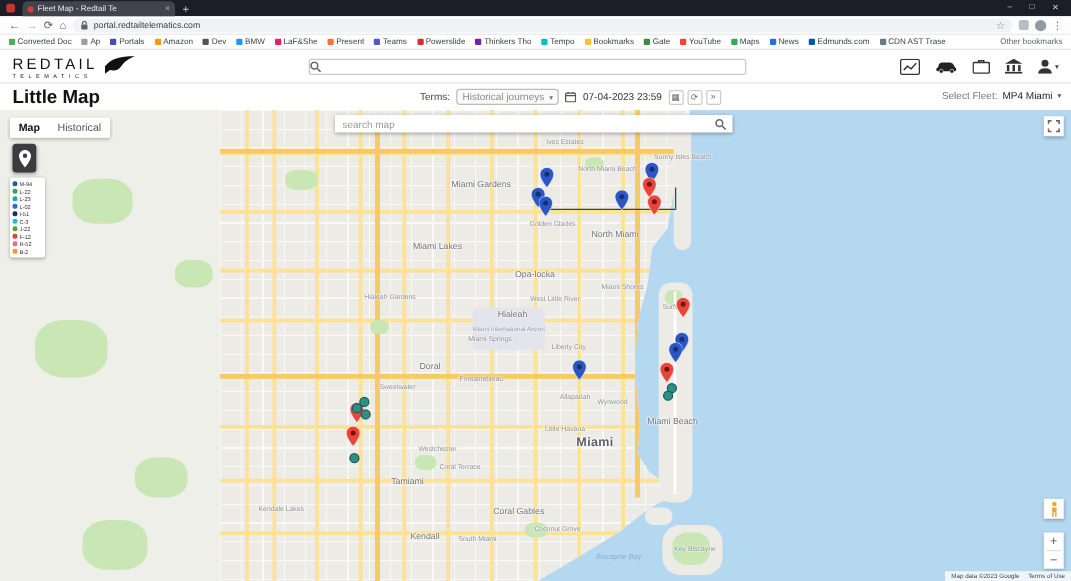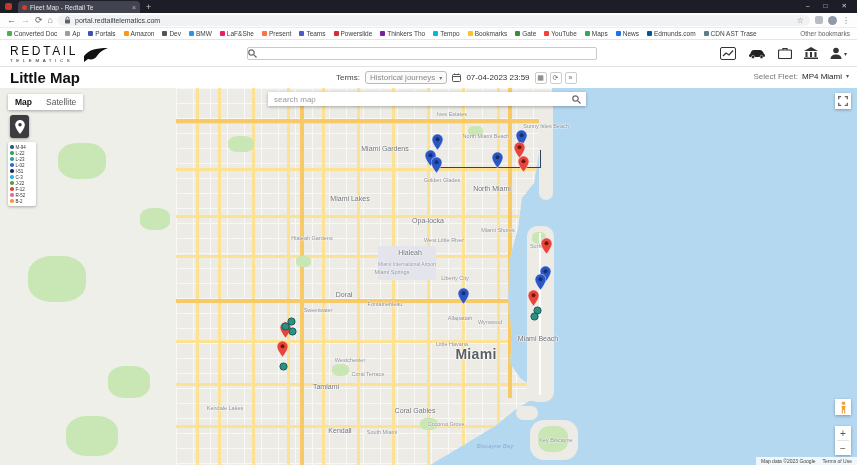--- a/index.html
+++ b/index.html
@@ -26,21 +26,21 @@
   .kebab { font-size:8px; }
 
   .bookmarks { height:12px; background:#fff; border-bottom:1px solid #e4e6e8; display:flex; align-items:center; padding:0 7px; font-size:6.5px; color:#3c4043; }
   .bm-items { display:flex; gap:8px; overflow:hidden; white-space:nowrap; flex:1; }
   .bm { display:inline-flex; align-items:center; gap:2px; }
   .bm i { width:5px; height:5px; border-radius:1px; display:inline-block; flex:none; }
   .other { margin-left:6px; white-space:nowrap; color:#5f6368; }
 
   
   .appheader { height:27px; background:#fff; border-bottom:1px solid #e2e2e2; display:flex; align-items:center; padding:0 10px; position:relative; }
-  .brand { display:flex; align-items:flex-end; gap:5px; }
+  .brand { display:flex; align-items:flex-start; gap:5px; }
   .b1 { font-size:12px; letter-spacing:2.6px; color:#101010; font-weight:500; }
   .b2 { font-size:4.4px; letter-spacing:3.6px; color:#222; }
   .hdr-search { position:absolute; left:247px; top:7px; width:350px; height:13px; border:1px solid #c9c9c9; border-radius:2px; display:flex; align-items:center; background:#fff; }
   .hdr-search input { flex:1; border:none; outline:none; background:transparent; font-size:8.5px; padding:0 6px; color:#333; font-family:inherit; }
   .hdr-search input::placeholder { color:#999; }
   .hdr-search .mag { padding-right:5px; display:flex; }
   .hdr-icons { margin-left:auto; display:flex; gap:12px; align-items:center; color:#222; }
   .hdr-icons span { display:flex; align-items:center; }
   .acct .caret { font-size:6px; margin-left:2px; color:#444; }
 
@@ -65,21 +65,21 @@
   .leftzone { position:absolute; left:0; top:0; width:176px; bottom:0; background:#edefe8; }
   .grid { position:absolute; left:176px; top:0; right:0; bottom:0; opacity:.65;
     background-image:repeating-linear-gradient(90deg,#fff 0 1px,transparent 1px 17px),
                      repeating-linear-gradient(180deg,#fff 0 1px,transparent 1px 15px); }
   .road { position:absolute; }
   .park { position:absolute; background:#c9e7b4; border-radius:40%; }
   .island { position:absolute; background:#ecebe6; z-index:1; }
   .island.beach::after { content:""; position:absolute; left:45%; top:4%; bottom:4%; width:1.5px; background:#fff; }
   .citylabel { position:absolute; transform:translate(-50%,-50%); white-space:nowrap; color:#70727a; z-index:3; pointer-events:none;
     text-shadow:0 0 2px #fff,0 0 2px #fff,0 0 2px #fff; }
-  .lg { font-size:14px; color:#5c5e63; font-weight:bold; letter-spacing:.3px;text-align:center; }
+  .lg { font-size:10px; color:#5c5e63; font-weight:bold; letter-spacing:.3px;text-align:center; }
   .md { font-size:7px; }
   .sm { font-size:5.5px; color:#8c8e93; }
   .water { font-size:6px; color:#85aed4; font-style:italic; text-shadow:none; }
   .airport { font-size:5px; color:#9096ad; }
   .routeseg { position:absolute; background:#33415e; z-index:4; }
   .marker { position:absolute; z-index:5; line-height:0; }
 
   .gm-type { position:absolute; left:8px; top:6px; z-index:10; display:flex; box-shadow:0 1px 3px rgba(0,0,0,.3); }
   .gm-type button { border:none; background:#fff; font-size:8.5px; height:16px; padding:0 7px; color:#565656; font-family:inherit; }
   .gm-type button.on { font-weight:bold; color:#111; }
@@ -296,21 +296,21 @@
   </div>
   <div class="island" style="left:539px;top:6px;width:14px;height:106px;border-radius:7px;"></div>
   <div class="island" style="left:516px;top:318px;width:22px;height:14px;border-radius:7px;"></div>
   <div class="island" style="left:524px;top:306px;width:12px;height:7px;border-radius:3px;"></div>
   <div class="island" style="left:530px;top:332px;width:48px;height:40px;border-radius:14px;">
     <div class="park" style="left:8px;top:6px;width:30px;height:26px;"></div>
   </div>
 
   <div class="gm-type">
     <button class="on">Map</button>
-    <button>Satellite</button>
+    <button>Historical</button>
   </div>
 
   <div class="map-search">
     <input placeholder="search map" style="">
     <span class="mag">
         <svg width="9" height="9">
           <circle cx="3.5" cy="3.5" r="2.7" fill="none" stroke="#666" stroke-width="1.2"></circle>
           <line x1="5.6" y1="5.6" x2="8.5" y2="8.5" stroke="#666" stroke-width="1.2"></line>
         </svg>
       </span>

